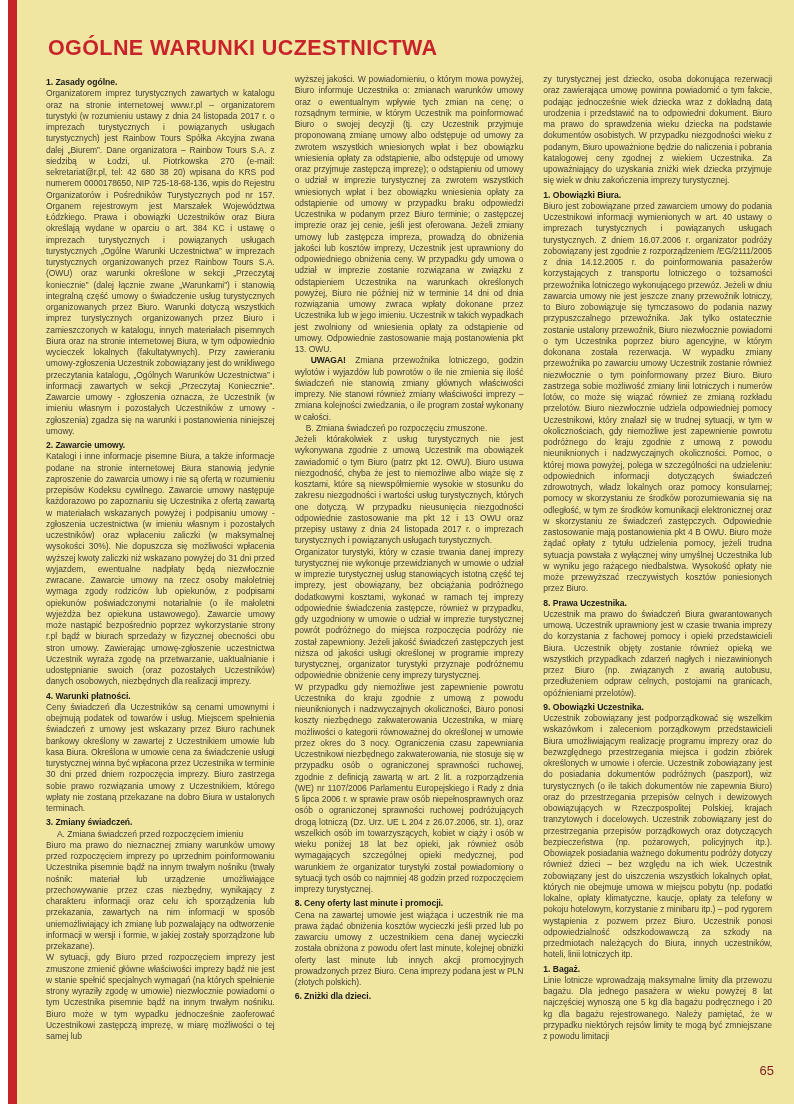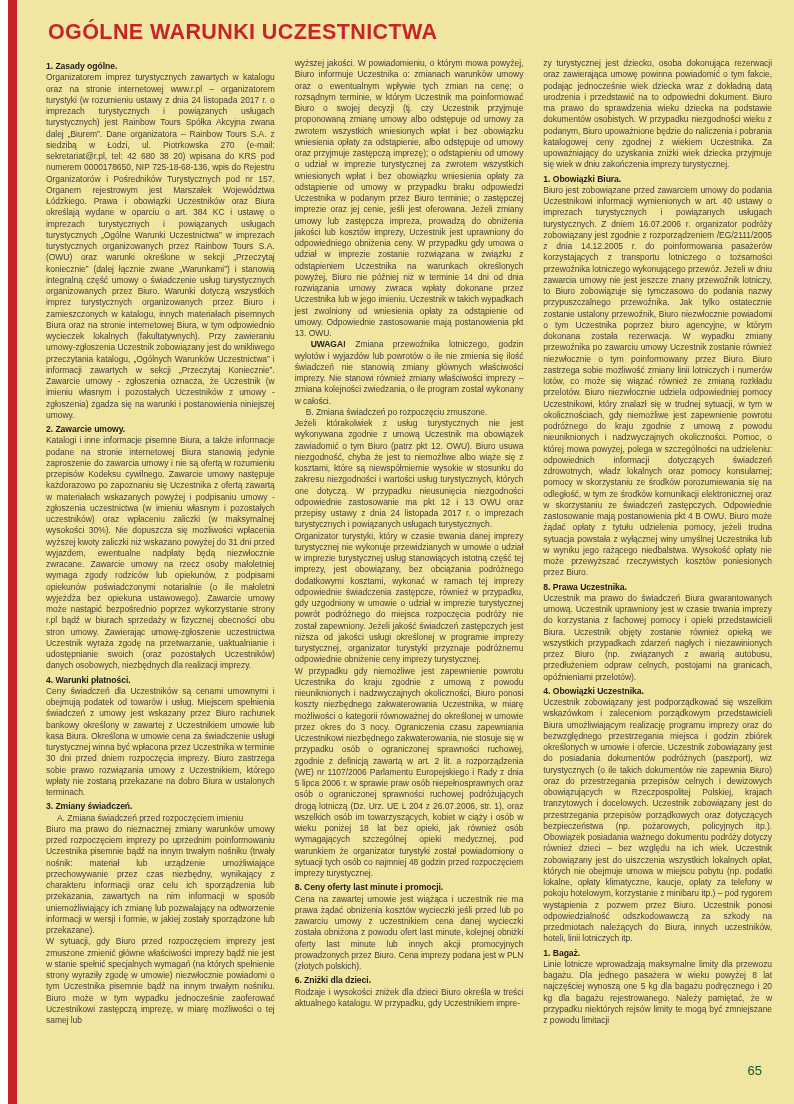--- a/index.html
+++ b/index.html
@@ -15,21 +15,21 @@
     background:#F1E5A2;
     overflow:hidden;
   }
   .left-white{
     position:absolute;left:0;top:0;width:8px;height:1104px;background:#ffffff;
   }
   .red-bar{
     position:absolute;left:8px;top:0;width:9px;height:1104px;background:#C9232A;
   }
   .content{
-    position:absolute;left:46px;top:20px;width:726px;
+    position:absolute;left:46px;top:36px;width:726px;
   }
   .page-title{
     margin:0 0 13px 2px;
     font-size:21.5px;
     font-weight:bold;
     letter-spacing:0.4px;
     color:#C9232A;
   }
   .columns{
     display:flex;
@@ -54,24 +54,24 @@
     text-indent:11px;
     color:#403E36;
   }
   .par{
     margin:0;
     text-align:justify;
   }
   .par strong{color:#1E1C17;padding-left:16px;}
   .page-number{
     position:absolute;
-    right:32px;
+    right:20px;
     bottom:26px;
     font-size:13px;
-    color:#14532d;
+    color:#7f1d1d;
   }
 </style>
 </head>
 <body>
 
 <div class="page">
   <div class="left-white"></div>
   <div class="red-bar"></div>
 
   <div class="content">
@@ -92,29 +92,28 @@
       <div class="col">
           <p class="par">wyższej jakości. W powiadomieniu, o którym mowa powyżej, Biuro informuje Uczestnika o: zmianach warunków umowy oraz o ewentualnym wpływie tych zmian na cenę; o rozsądnym terminie, w którym Uczestnik ma poinformować Biuro o swojej decyzji (tj. czy Uczestnik przyjmuje proponowaną zmianę umowy albo odstępuje od umowy za zwrotem wszystkich wniesionych wpłat i bez obowiązku wniesienia opłaty za odstąpienie, albo odstępuje od umowy oraz przyjmuje zastępczą imprezę); o odstąpieniu od umowy o udział w imprezie turystycznej za zwrotem wszystkich wniesionych wpłat i bez obowiązku wniesienia opłaty za odstąpienie od umowy w przypadku braku odpowiedzi Uczestnika w podanym przez Biuro terminie; o zastępczej imprezie oraz jej cenie, jeśli jest oferowana. Jeżeli zmiany umowy lub zastępcza impreza, prowadzą do obniżenia jakości lub kosztów imprezy, Uczestnik jest uprawniony do odpowiedniego obniżenia ceny. W przypadku gdy umowa o udział w imprezie zostanie rozwiązana w związku z odstąpieniem Uczestnika na warunkach określonych powyżej, Biuro nie później niż w terminie 14 dni od dnia rozwiązania umowy zwraca wpłaty dokonane przez Uczestnika lub w jego imieniu. Uczestnik w takich wypadkach jest zwolniony od wniesienia opłaty za odstąpienie od umowy. Odpowiednie zastosowanie mają postanowienia pkt 13. OWU.</p>
           <p class="par"><strong>UWAGA! </strong>Zmiana przewoźnika lotniczego, godzin wylotów i wyjazdów lub powrotów o ile nie zmienia się ilość świadczeń nie stanowią zmiany głównych właściwości imprezy. Nie stanowi również zmiany właściwości imprezy – zmiana kolejności zwiedzania, o ile program został wykonany w całości.</p>
           <div class="par sub-heading">B. Zmiana świadczeń po rozpoczęciu zmuszone.</div>
           <p class="par">Jeżeli którakolwiek z usług turystycznych nie jest wykonywana zgodnie z umową Uczestnik ma obowiązek zawiadomić o tym Biuro (patrz pkt 12. OWU). Biuro usuwa niezgodność, chyba że jest to niemożliwe albo wiąże się z kosztami, które są niewspółmiernie wysokie w stosunku do zakresu niezgodności i wartości usług turystycznych, których one dotyczą. W przypadku nieusunięcia niezgodności odpowiednie zastosowanie ma pkt 12 i 13 OWU oraz przepisy ustawy z dnia 24 listopada 2017 r. o imprezach turystycznych i powiązanych usługach turystycznych.</p>
           <p class="par">Organizator turystyki, który w czasie trwania danej imprezy turystycznej nie wykonuje przewidzianych w umowie o udział w imprezie turystycznej usług stanowiących istotną część tej imprezy, jest obowiązany, bez obciążania podróżnego dodatkowymi kosztami, wykonać w ramach tej imprezy odpowiednie świadczenia zastępcze, również w przypadku, gdy uzgodniony w umowie o udział w imprezie turystycznej powrót podróżnego do miejsca rozpoczęcia podróży nie został zapewniony. Jeżeli jakość świadczeń zastępczych jest niższa od jakości usługi określonej w programie imprezy turystycznej, organizator turystyki przyznaje podróżnemu odpowiednie obniżenie ceny imprezy turystycznej.</p>
           <p class="par">W przypadku gdy niemożliwe jest zapewnienie powrotu Uczestnika do kraju zgodnie z umową z powodu nieuniknionych i nadzwyczajnych okoliczności, Biuro ponosi koszty niezbędnego zakwaterowania Uczestnika, w miarę możliwości o kategorii równoważnej do określonej w umowie przez okres do 3 nocy. Ograniczenia czasu zapewniania Uczestnikowi niezbędnego zakwaterowania, nie stosuje się w przypadku osób o ograniczonej sprawności ruchowej, zgodnie z definicją zawartą w art. 2 lit. a rozporządzenia (WE) nr 1107/2006 Parlamentu Europejskiego i Rady z dnia 5 lipca 2006 r. w sprawie praw osób niepełnosprawnych oraz osób o ograniczonej sprawności ruchowej podróżujących drogą lotniczą (Dz. Urz. UE L 204 z 26.07.2006, str. 1), oraz wszelkich osób im towarzyszących, kobiet w ciąży i osób w wieku poniżej 18 lat bez opieki, jak również osób wymagających szczególnej opieki medycznej, pod warunkiem że organizator turystyki został powiadomiony o sytuacji tych osób co najmniej 48 godzin przed rozpoczęciem imprezy turystycznej.</p>
           <h2 class="section-heading">8. Ceny oferty last minute i promocji.</h2>
           <p class="par">Cena na zawartej umowie jest wiążąca i uczestnik nie ma prawa żądać obniżenia kosztów wycieczki jeśli przed lub po zawarciu umowy z uczestnikiem cena danej wycieczki została obniżona z powodu ofert last minute, kolejnej obniżki oferty last minute lub innych akcji promocyjnych prowadzonych przez Biuro. Cena imprezy podana jest w PLN (złotych polskich).</p>
           <h2 class="section-heading">6. Zniżki dla dzieci.</h2>
-          <p class="par">Rodzaje i wysokości zniżek dla dzieci Biuro określa w treści aktualnego katalogu. W przypadku, gdy Uczestnikiem impre-</p>
         </div>
       <div class="col">
           <p class="par">zy turystycznej jest dziecko, osoba dokonująca rezerwacji oraz zawierająca umowę powinna powiadomić o tym fakcie, podając jednocześnie wiek dziecka wraz z dokładną datą urodzenia i przedstawić na to odpowiedni dokument. Biuro ma prawo do sprawdzenia wieku dziecka na podstawie dokumentów osobistych. W przypadku niezgodności wieku z podanym, Biuro upoważnione będzie do naliczenia i pobrania katalogowej ceny zgodnej z wiekiem Uczestnika. Za upoważniający do uzyskania zniżki wiek dziecka przyjmuje się wiek w dniu zakończenia imprezy turystycznej.</p>
           <h2 class="section-heading">1. Obowiązki Biura.</h2>
           <p class="par">Biuro jest zobowiązane przed zawarciem umowy do podania Uczestnikowi informacji wymienionych w art. 40 ustawy o imprezach turystycznych i powiązanych usługach turystycznych. Z dniem 16.07.2006 r. organizator podróży zobowiązany jest zgodnie z rozporządzeniem /EG/2111/2005 z dnia 14.12.2005 r. do poinformowania pasażerów korzystających z transportu lotniczego o tożsamości przewoźnika lotniczego wykonującego przewóz. Jeżeli w dniu zawarcia umowy nie jest jeszcze znany przewoźnik lotniczy, to Biuro zobowiązuje się tymczasowo do podania nazwy przypuszczalnego przewoźnika. Jak tylko ostatecznie zostanie ustalony przewoźnik, Biuro niezwłocznie powiadomi o tym Uczestnika poprzez biuro agencyjne, w którym dokonana została rezerwacja. W wypadku zmiany przewoźnika po zawarciu umowy Uczestnik zostanie również niezwłocznie o tym poinformowany przez Biuro. Biuro zastrzega sobie możliwość zmiany linii lotniczych i numerów lotów, co może się wiązać również ze zmianą rozkładu przelotów. Biuro niezwłocznie udziela odpowiedniej pomocy Uczestnikowi, który znalazł się w trudnej sytuacji, w tym w okolicznościach, gdy niemożliwe jest zapewnienie powrotu podróżnego do kraju zgodnie z umową z powodu nieuniknionych i nadzwyczajnych okoliczności. Pomoc, o której mowa powyżej, polega w szczególności na udzieleniu: odpowiednich informacji dotyczących świadczeń zdrowotnych, władz lokalnych oraz pomocy konsularnej; pomocy w skorzystaniu ze środków porozumiewania się na odległość, w tym ze środków komunikacji elektronicznej oraz w skorzystaniu ze świadczeń zastępczych. Odpowiednie zastosowanie mają postanowienia pkt 4 B OWU. Biuro może żądać opłaty z tytułu udzielenia pomocy, jeżeli trudna sytuacja powstała z wyłącznej winy umyślnej Uczestnika lub w wyniku jego rażącego niedbalstwa. Wysokość opłaty nie może przewyższać rzeczywistych kosztów poniesionych przez Biuro.</p>
           <h2 class="section-heading">8. Prawa Uczestnika.</h2>
           <p class="par">Uczestnik ma prawo do świadczeń Biura gwarantowanych umową. Uczestnik uprawniony jest w czasie trwania imprezy do korzystania z fachowej pomocy i opieki przedstawicieli Biura. Uczestnik objęty zostanie również opieką we wszystkich przypadkach zdarzeń nagłych i niezawinionych przez Biuro (np. związanych z awarią autobusu, przedłużeniem odpraw celnych, postojami na granicach, opóźnieniami przelotów).</p>
-          <h2 class="section-heading">4. Obowiązki Uczestnika.</h2>
+          <h2 class="section-heading">9. Obowiązki Uczestnika.</h2>
           <p class="par">Uczestnik zobowiązany jest podporządkować się wszelkim wskazówkom i zaleceniom porządkowym przedstawicieli Biura umożliwiającym realizację programu imprezy oraz do bezwzględnego przestrzegania miejsca i godzin zbiórek określonych w umowie i ofercie. Uczestnik zobowiązany jest do posiadania dokumentów podróżnych (paszport), wiz turystycznych (o ile takich dokumentów nie zapewnia Biuro) oraz do przestrzegania przepisów celnych i dewizowych obowiązujących w Rzeczpospolitej Polskiej, krajach tranzytowych i docelowych. Uczestnik zobowiązany jest do przestrzegania przepisów porządkowych oraz dotyczących bezpieczeństwa (np. pożarowych, policyjnych itp.). Obowiązek posiadania ważnego dokumentu podróży dotyczy również dzieci – bez względu na ich wiek. Uczestnik zobowiązany jest do uiszczenia wszystkich lokalnych opłat, których nie obejmuje umowa w miejscu pobytu (np. podatki lokalne, opłaty klimatyczne, kaucje, opłaty za telefony w pokoju hotelowym, korzystanie z minibaru itp.) – pod rygorem wystąpienia z pozwem przez Biuro. Uczestnik ponosi odpowiedzialność odszkodowawczą za szkody na przedmiotach należących do Biura, innych uczestników, hoteli, linii lotniczych itp.</p>
           <h2 class="section-heading">1. Bagaż.</h2>
           <p class="par">Linie lotnicze wprowadzają maksymalne limity dla przewozu bagażu. Dla jednego pasażera w wieku powyżej 8 lat najczęściej wynoszą one 5 kg dla bagażu podręcznego i 20 kg dla bagażu rejestrowanego. Należy pamiętać, że w przypadku niektórych rejsów limity te mogą być zmniejszane z powodu limitacji</p>
         </div>
     </div>
   </div>
 
   <div class="page-number">65</div>
 </div>
 

